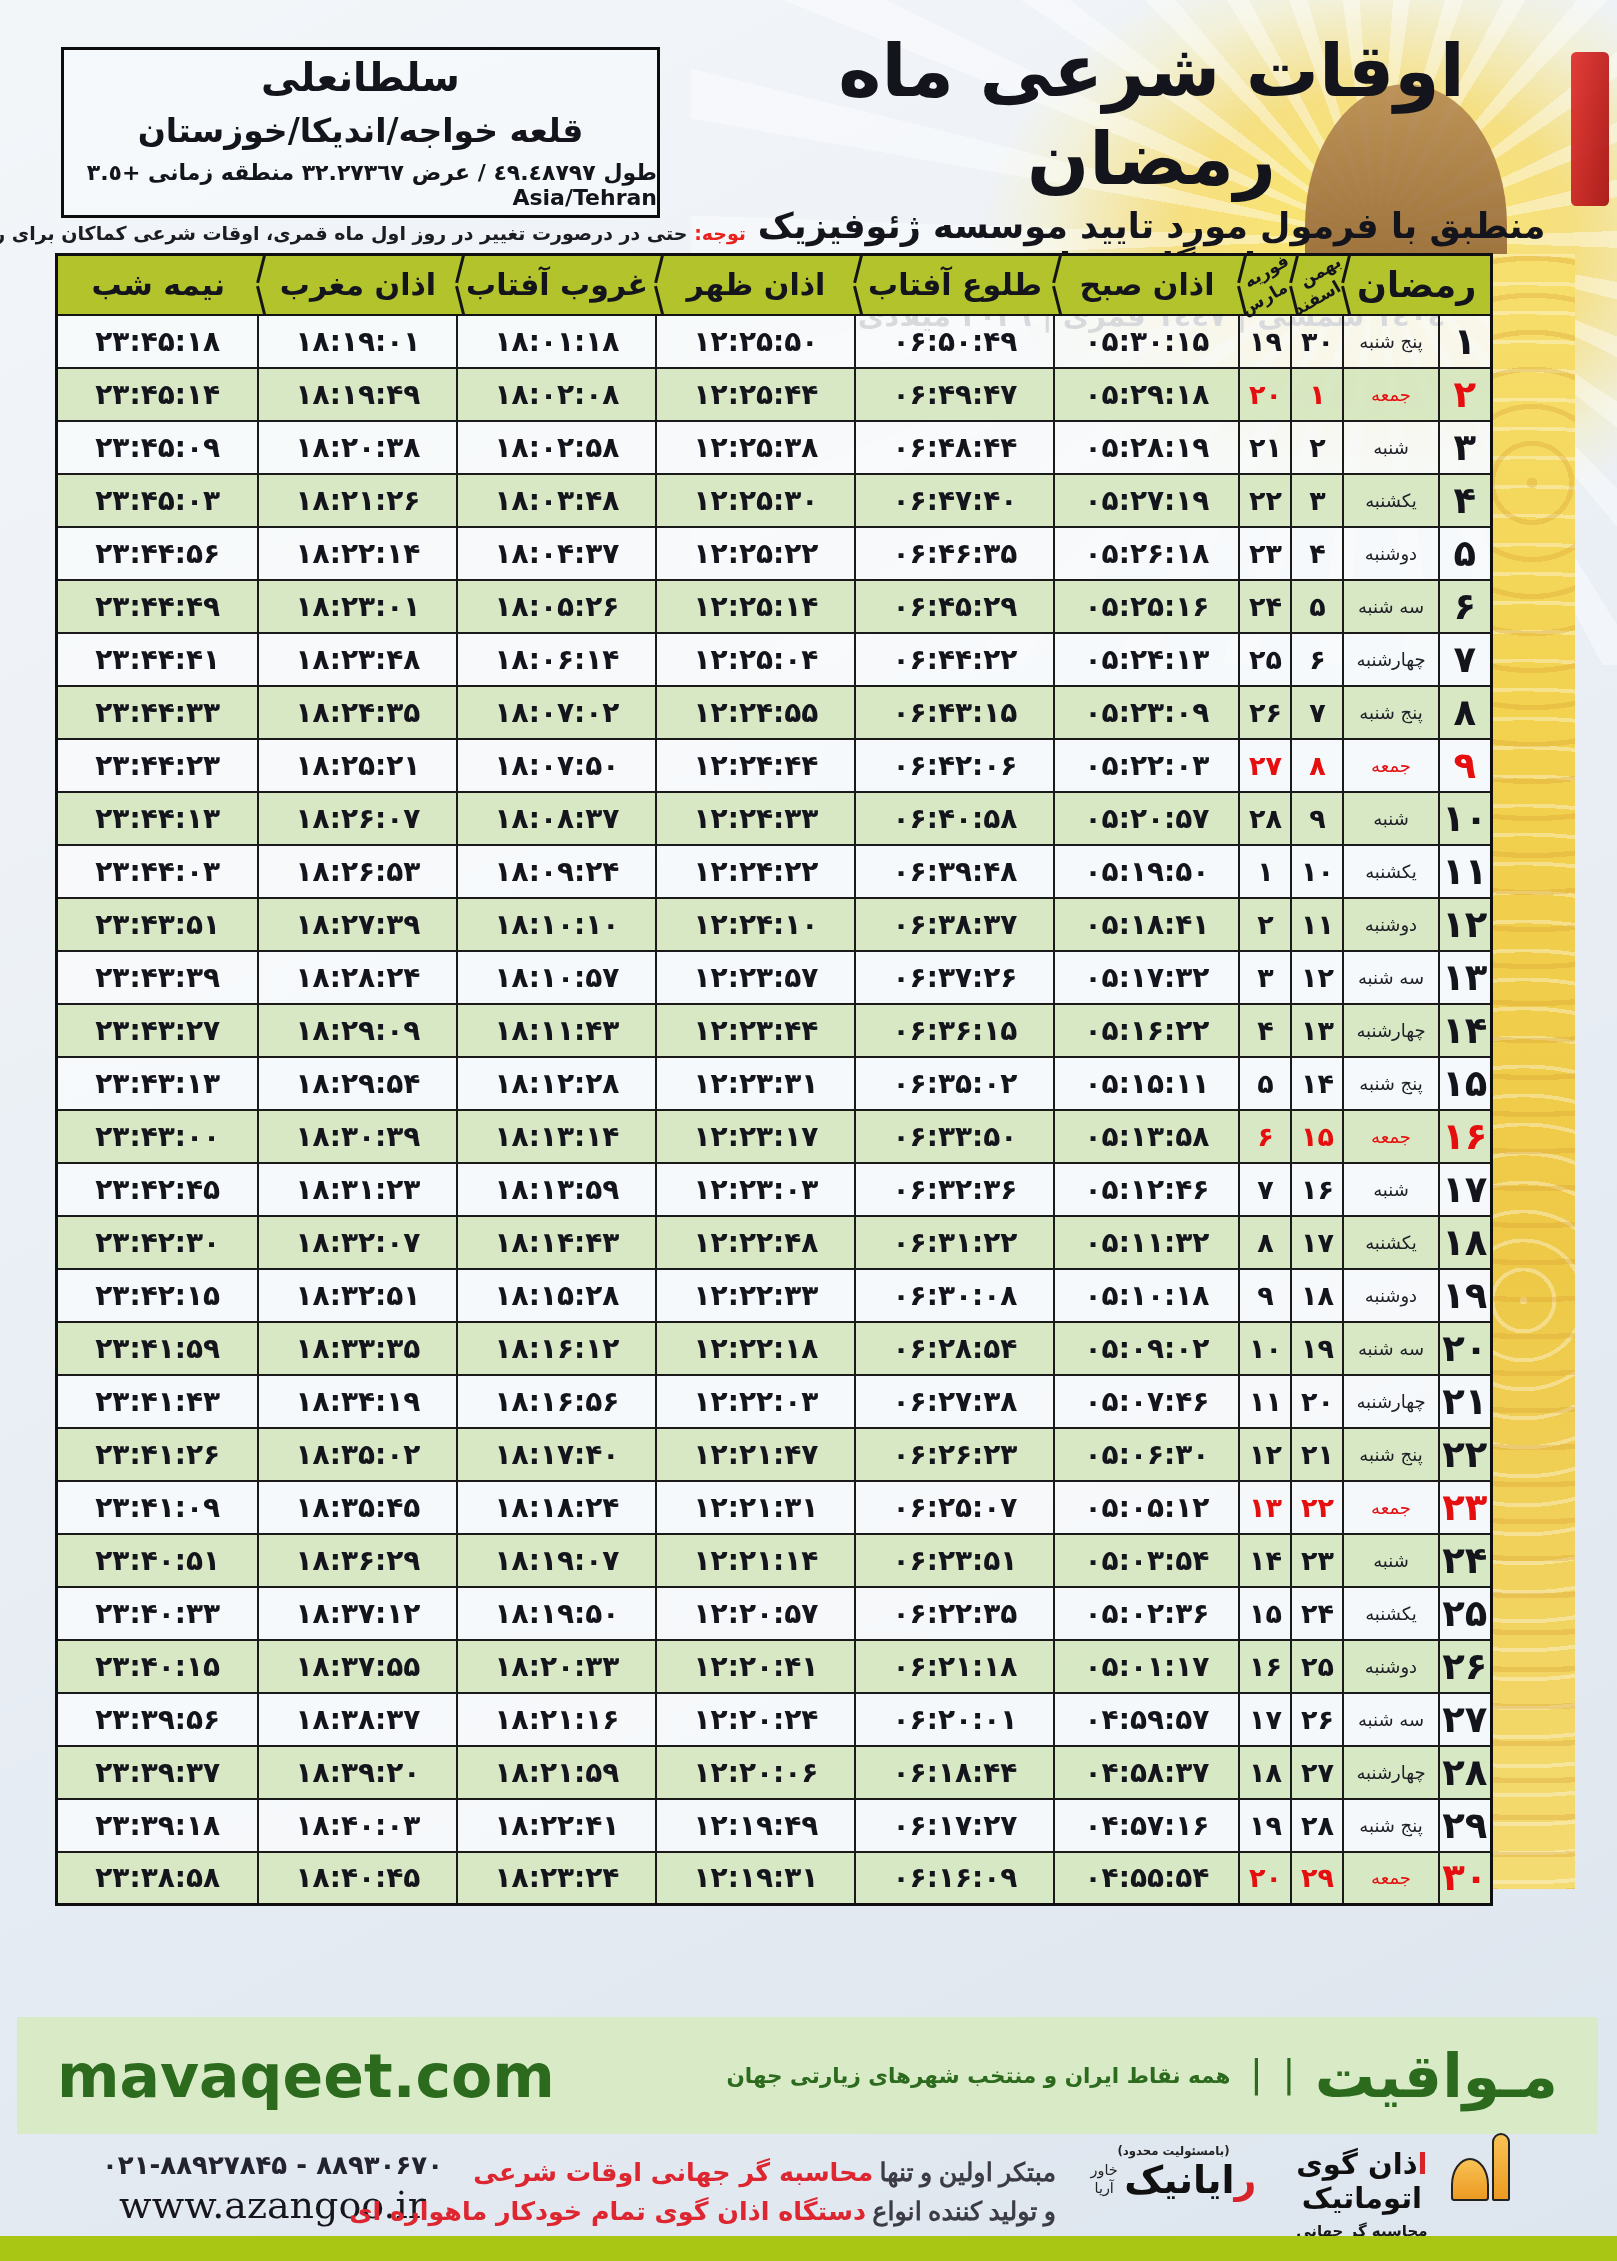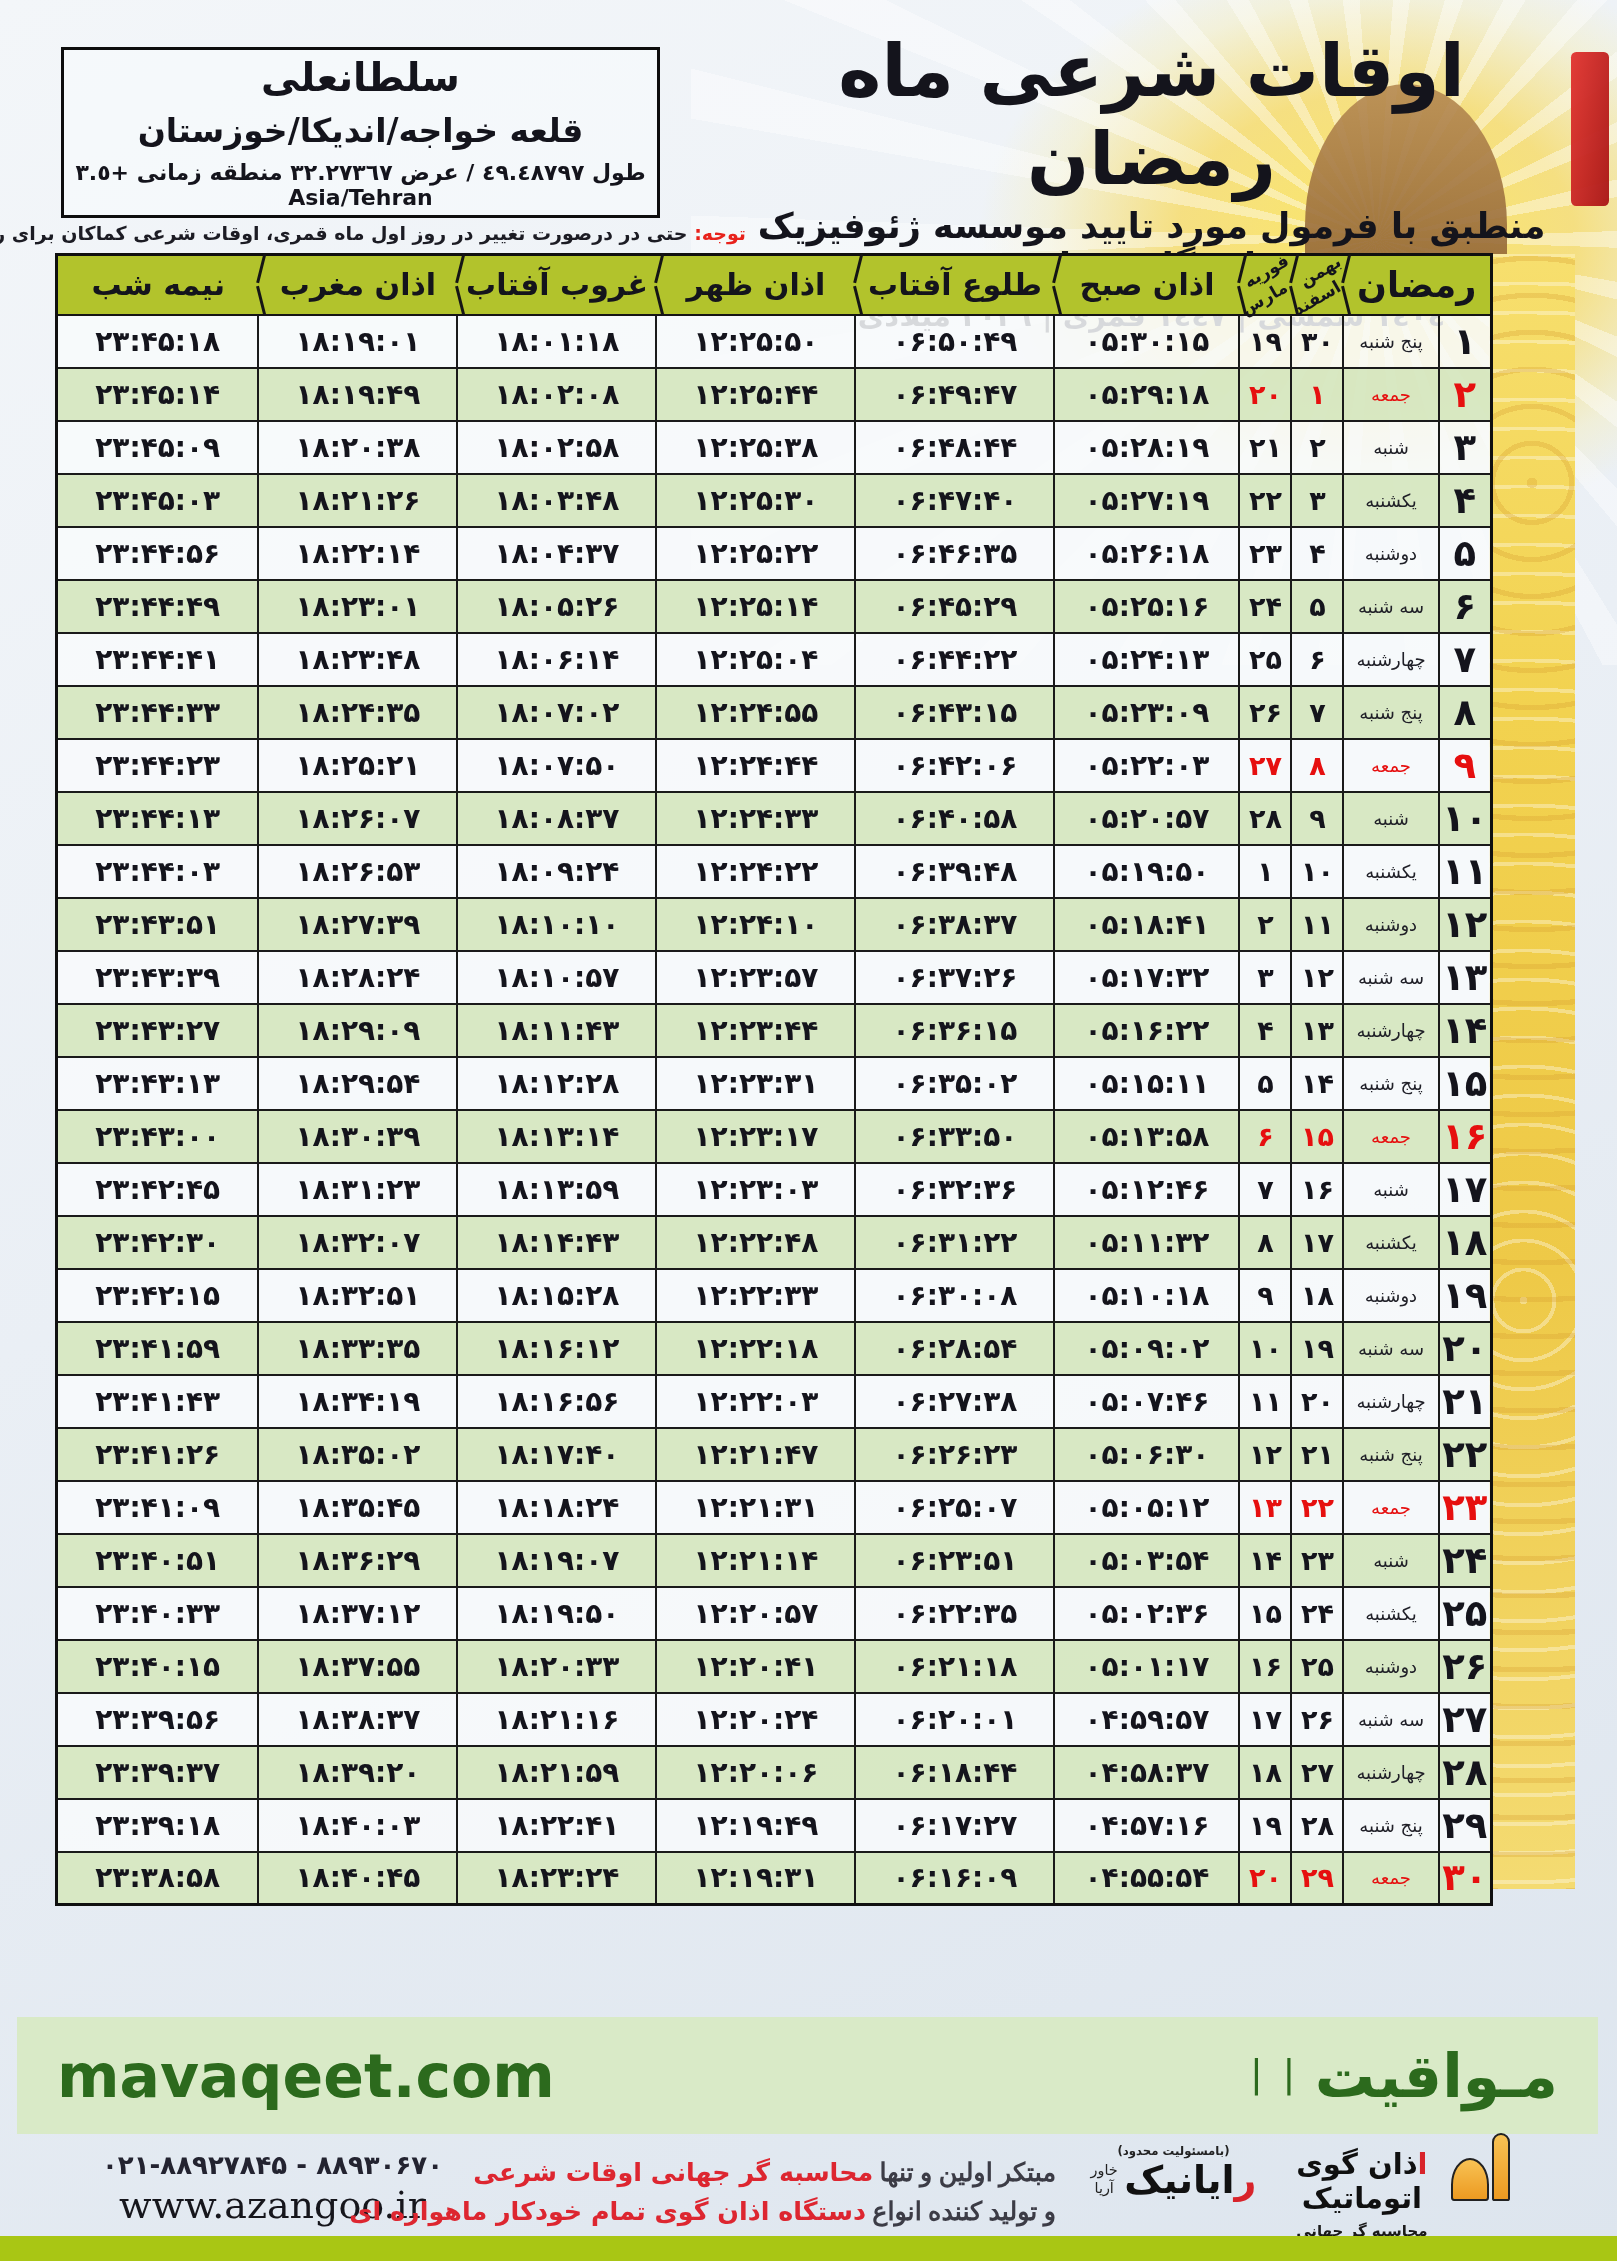--- a/index.html
+++ b/index.html
@@ -35,21 +35,21 @@
   .bg-flag {
     position:absolute; top:52px; right:7.8px; width:38px; height:154px;
     background:linear-gradient(100deg,#e23430,#a81414); border-radius:5.2px; opacity:.95; z-index:0;
   }
 
   
   .loc-box {
     position:absolute; top:47px; left:62px; width:599px; height:171px;
     border:3.3px solid #0d0d0d; background:rgba(248,251,253,.55);
     display:flex; flex-direction:column; align-items:center; justify-content:center;
-    gap:10.4px; text-align:center; z-index:2;
+    gap:10.4px; text-align:right; z-index:2;
   }
   .loc-name { font-size:39px; font-weight:700; }
   .loc-region { font-size:33px; font-weight:700; }
   .loc-coords { font-size:22px; font-weight:700; }
 
   .title-block { position:absolute; top:27px; right:38px; width:855px; text-align:center; z-index:2; }
   .main-title { font-size:73px; font-weight:700; line-height:1.2; }
   .sub-title { font-size:35px; font-weight:700; margin-top:3.9px; }
   .years-line { font-size:29px; font-weight:700; margin-top:13px; direction:ltr; }
 
@@ -556,20 +556,21 @@
           </tr>
         </tbody>
     </table>
   </div>
 
   <div class="brand-bar">
     <div class="brand-right">
       <span class="brand-name">مـواقیت</span>
       <span class="brand-sep">|</span>
       <span class="brand-sep">|</span>
+      <span class="brand-scope">همه نقاط ایران و منتخب شهرهای زیارتی جهان</span>
     </div>
     <div class="brand-site">mavaqeet.com</div>
   </div>
 
   <div class="phones-block">
     <div class="phone-line">۰۲۱-۸۸۹۲۷۸۴۵ - ۸۸۹۳۰۶۷۰</div>
     <div class="site-line">www.azangoo.ir</div>
   </div>
 
   <div class="claim">

